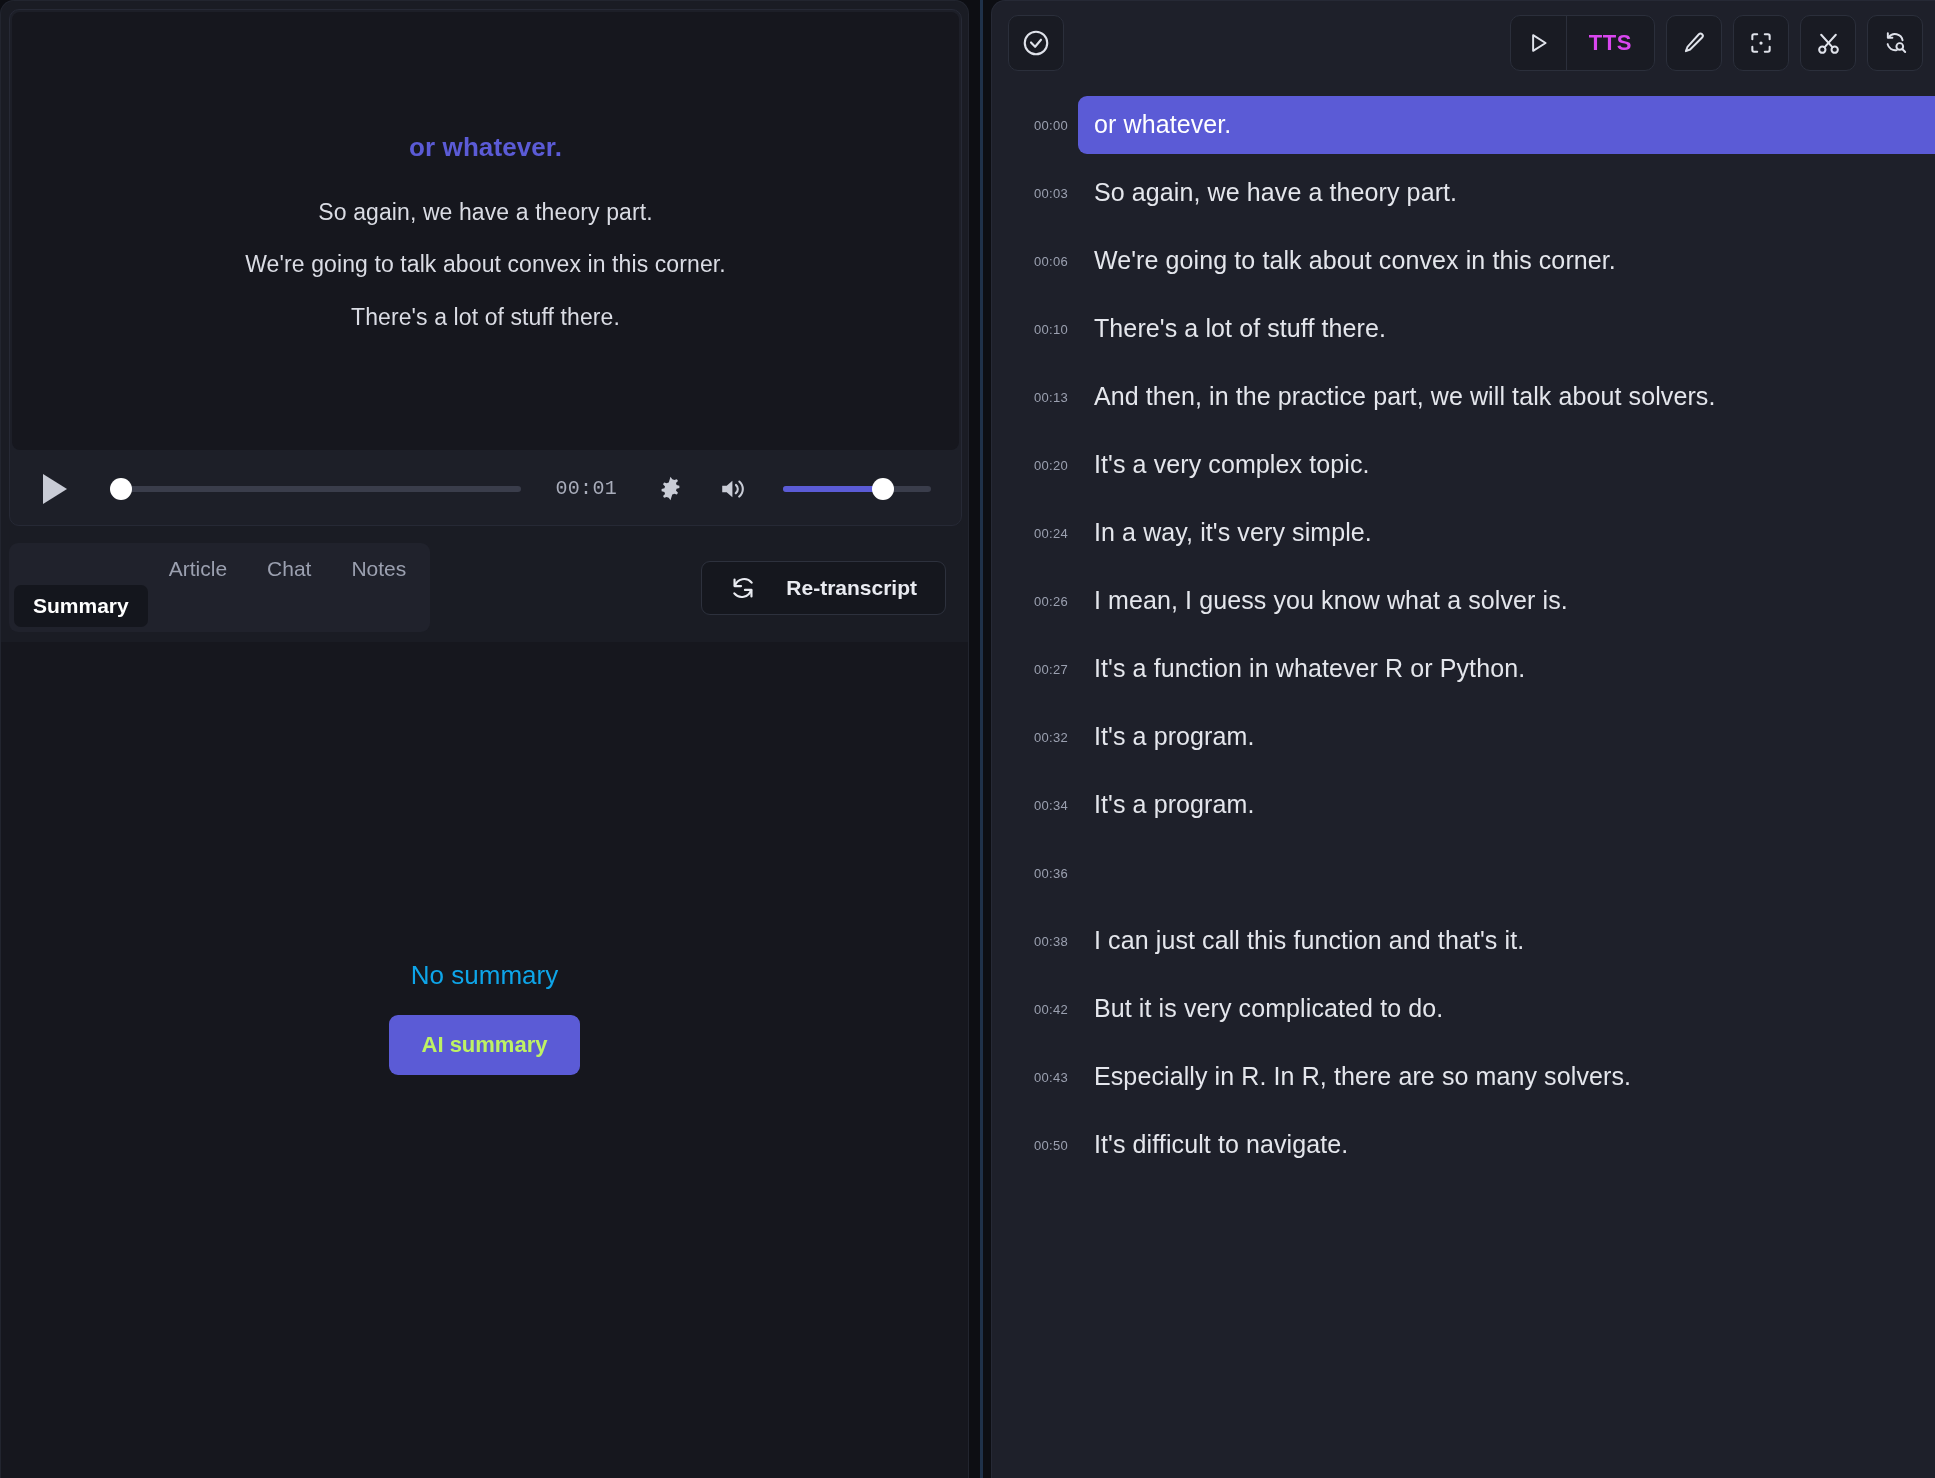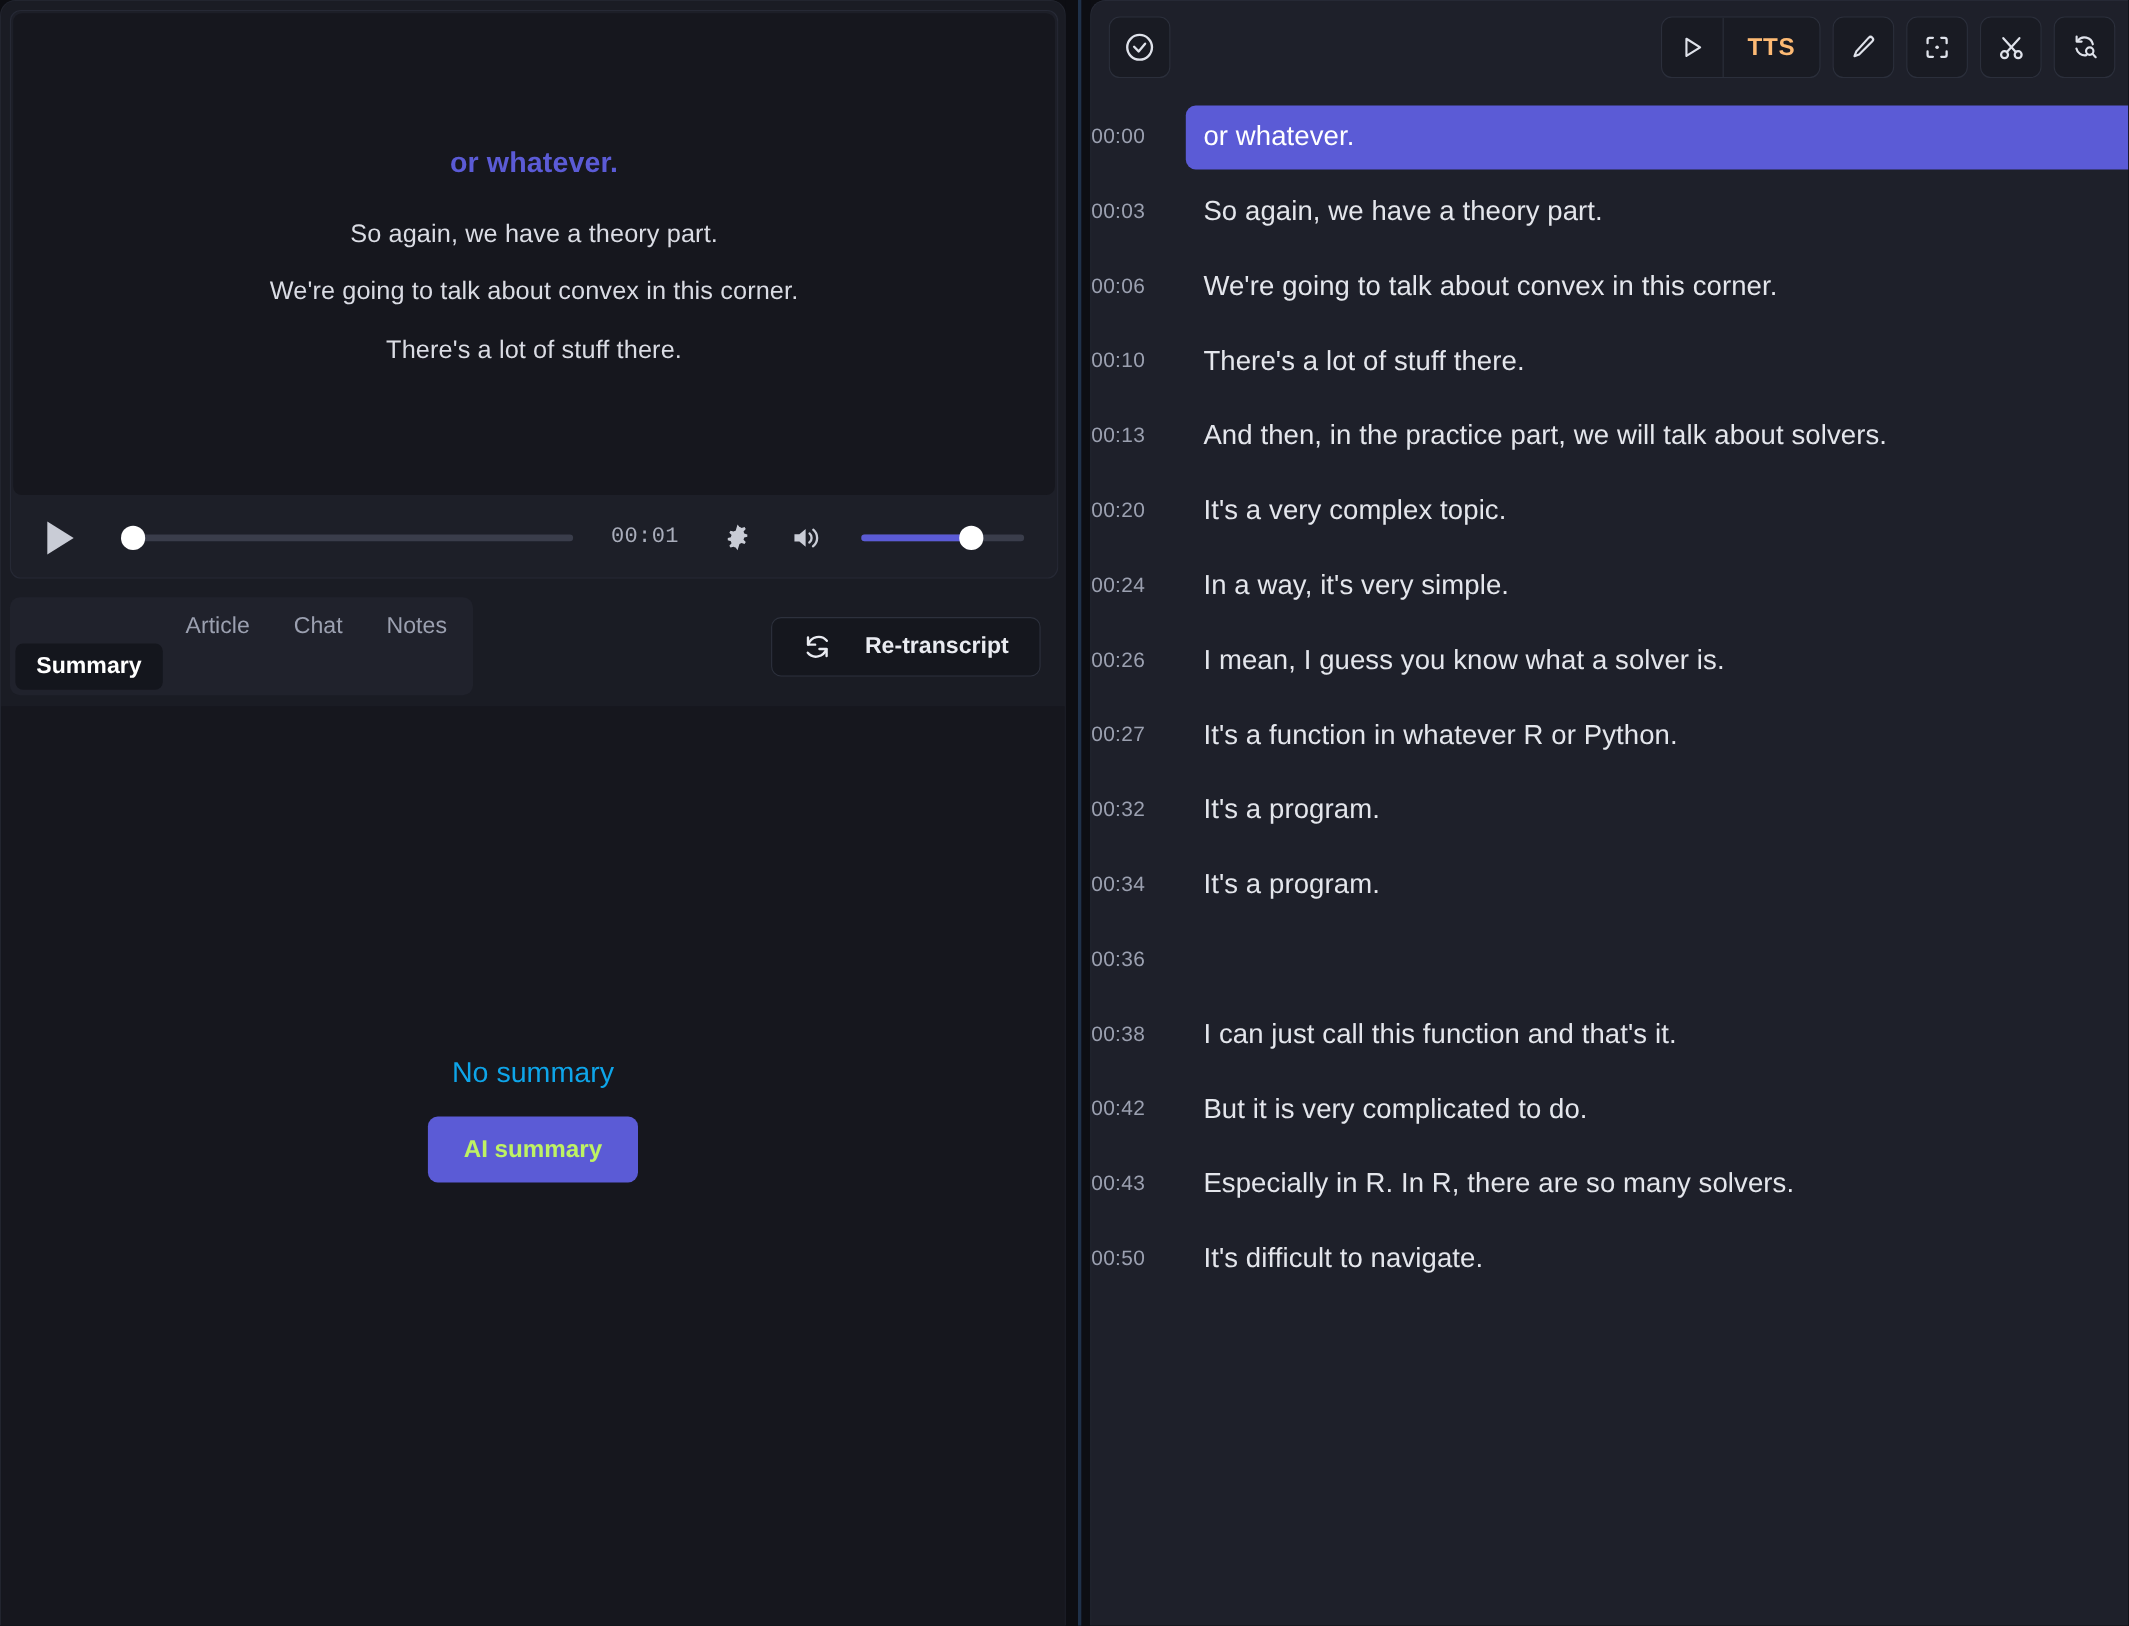--- a/index.html
+++ b/index.html
@@ -286,21 +286,21 @@
   .tts-play {
     width: 56px; height: 54px;
     display: flex; align-items: center; justify-content: center;
     cursor: pointer; color: #dfe2ea;
     border-right: 1px solid #2b2f3b;
   }
   .tts-label {
     padding: 0 22px;
     height: 54px;
     display: flex; align-items: center; justify-content: center;
-    color: #fdba74;
+    color: #d946ef;
     font-size: 22px;
     font-weight: 700;
     letter-spacing: 0.6px;
     cursor: pointer;
   }
 
   
   .transcript {
     flex: 1 1 auto;
     overflow: hidden;
@@ -308,23 +308,23 @@
   }
   .trow {
     display: flex;
     align-items: center;
     min-height: 68px;
     cursor: pointer;
   }
   .ts {
     width: 86px;
     flex: 0 0 auto;
-    text-align: left;
+    text-align: right;
     color: #9ba0b0;
-    font-size: 19px;
+    font-size: 13px;
     padding-right: 10px;
     letter-spacing: 0.3px;
   }
   .ttext {
     flex: 1 1 auto;
     color: #e4e6ec;
     font-size: 25px;
     line-height: 1.25;
     padding: 13px 18px 13px 16px;
     border-radius: 9px;

